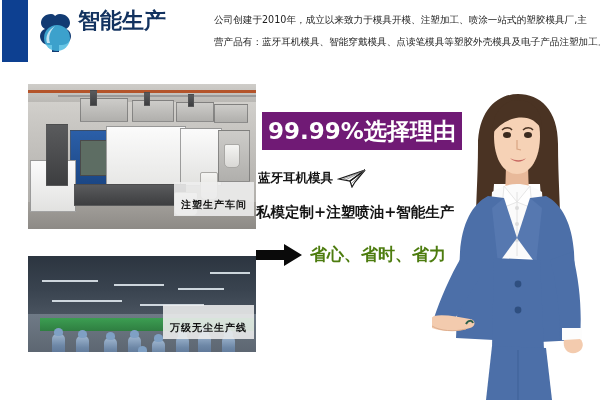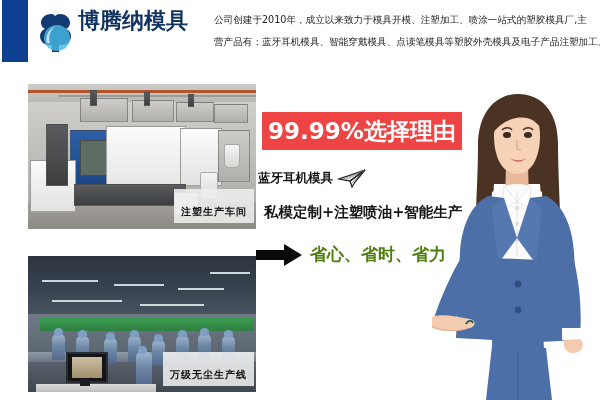--- a/index.html
+++ b/index.html
@@ -74,25 +74,25 @@
     position: absolute;
     overflow: hidden;
     background: #8b8f94;
   }
   .photo-top {
     left: 28px; top: 84px;
     width: 228px; height: 145px;
   }
   .photo-bottom {
     left: 28px; top: 256px;
-    width: 228px; height: 136px;
+    width: 228px; height: 96px;
   }
   .photo-caption {
     position: absolute;
-    right: 2px; bottom: 6px;
+    right: 2px; bottom: 13px;
     background: rgba(238,238,238,0.88);
     color: #111111;
     font-size: 10px;
     font-weight: bold;
     padding: 16px 7px 4px 7px;
     letter-spacing: 1px;
     font-family: "DejaVu Sans", "Liberation Sans", sans-serif;
     white-space: nowrap;
   }
 
@@ -196,21 +196,21 @@
     position: absolute;
     left: 8px; top: 128px; width: 120px; height: 10px;
     background: linear-gradient(180deg,#dcdcda,#b6b6b4);
   }
 
   
   .banner {
     position: absolute;
     left: 262px; top: 112px;
     width: 200px; height: 38px;
-    background: #ef4444;
+    background: #701a75;
   }
   .banner-text {
     position: absolute;
     left: 0; top: 0; right: 0; bottom: 0;
     display: flex;
     align-items: center;
     justify-content: center;
     color: #ffffff;
     font-size: 23px;
     font-weight: bold;
@@ -238,21 +238,20 @@
 
   .row-process {
     position: absolute;
     left: 256px; top: 203px;
     font-size: 14.5px;
     font-weight: bold;
     color: #141414;
     font-family: "DejaVu Serif", "Liberation Serif", serif;
     white-space: nowrap;
     letter-spacing: 0px;
-    padding-left: 8px;
   }
 
   .row-benefit {
     position: absolute;
     left: 256px; top: 243px;
     display: flex;
     align-items: center;
     gap: 8px;
   }
   .arrow-icon { width: 46px; height: 22px; flex: 0 0 auto; }
@@ -285,21 +284,21 @@
         <path d="M17 4 C11 4 7 8 7 13 C7 16 9 18 11 19 C8 20 6 23 6 26
                  C6 31 10 35 15 35 L18 35 L18 42 L25 42 L25 35 L28 35
                  C33 35 37 31 37 26 C37 23 35 20 32 19 C34 18 36 16 36 13
                  C36 8 32 4 26 4 C23 4 21 6 21 6 C21 6 20 4 17 4 Z" fill="#123b73"></path>
         <circle cx="23" cy="28" r="13" fill="#45b8df" opacity="0.82"></circle>
         <path d="M13 33 C11 27 14 20 21 16 C16 21 14 27 16 33 Z" fill="#cfe9f5" opacity="0.9"></path>
       </svg>
     </div>
 
     <div class="brand-block">
-      <div class="brand-name">博腾纳模具</div>
+      <div class="brand-name">智能生产</div>
     </div>
 
     <div class="header-desc">
       <div>公司创建于2010年，成立以来致力于模具开模、注塑加工、喷涂一站式的塑胶模具厂,主</div>
       <div>营产品有：蓝牙耳机模具、智能穿戴模具、点读笔模具等塑胶外壳模具及电子产品注塑加工。</div>
     </div>
   </div>
 
   <div class="photo photo-top">
     <div class="wsp ws-wall"></div>

